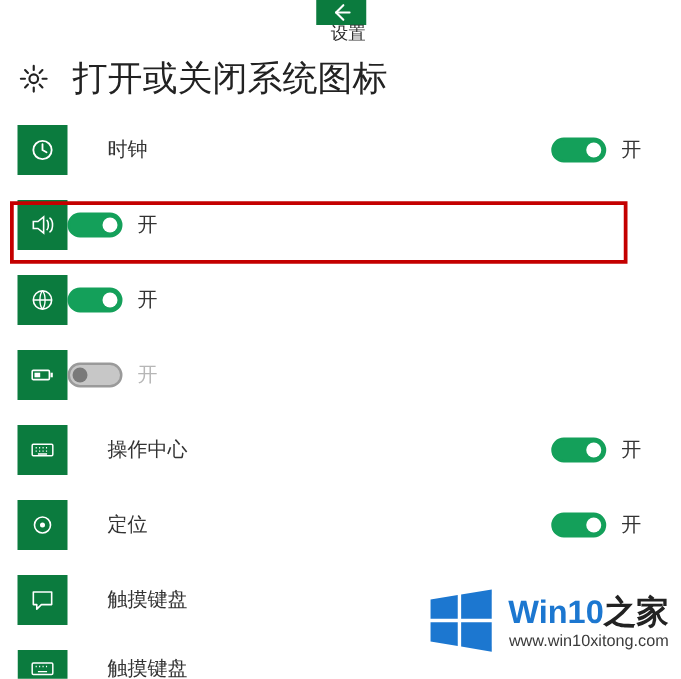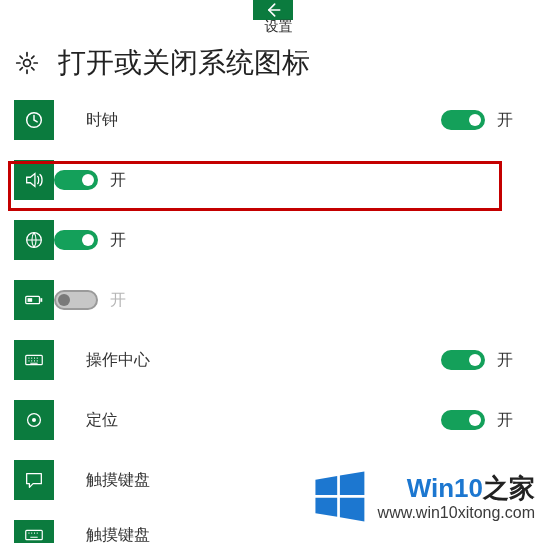--- a/index.html
+++ b/index.html
@@ -32,21 +32,21 @@
 
   .highlight { position: absolute; left: 8px; top: 161px; width: 494px; height: 50px; border: 3px solid #c40000; pointer-events: none; }
 
   .watermark { position: absolute; right: 10px; bottom: 18px; text-align: right; }
   .wm-main { display: flex; align-items: center; gap: 10px; justify-content: flex-start; }
   .winlogo { width: 58px; height: 58px; }
   .wm-text { font-family: "Segoe UI", sans-serif; }
   .wm-text .t1 { font-size: 26px; font-weight: 600; }
   .wm-text .t1 .blue { color: #1c77d0; }
   .wm-text .t1 .dark { color: #222; }
-  .wm-text .t2 { font-size: 16px; color: #3b3b3b; margin-top: -2px; }
+  .wm-text .t2 { font-size: 13px; color: #3b3b3b; margin-top: -2px; }
 
   .row.partial .label { opacity: 1; }
   .row.partial { margin-bottom: 0; height: 30px; overflow: hidden; }
 </style>
 </head>
 <body>
 
 <div class="topbar">
   <div class="back-btn">
     <svg viewBox="0 0 24 24">

